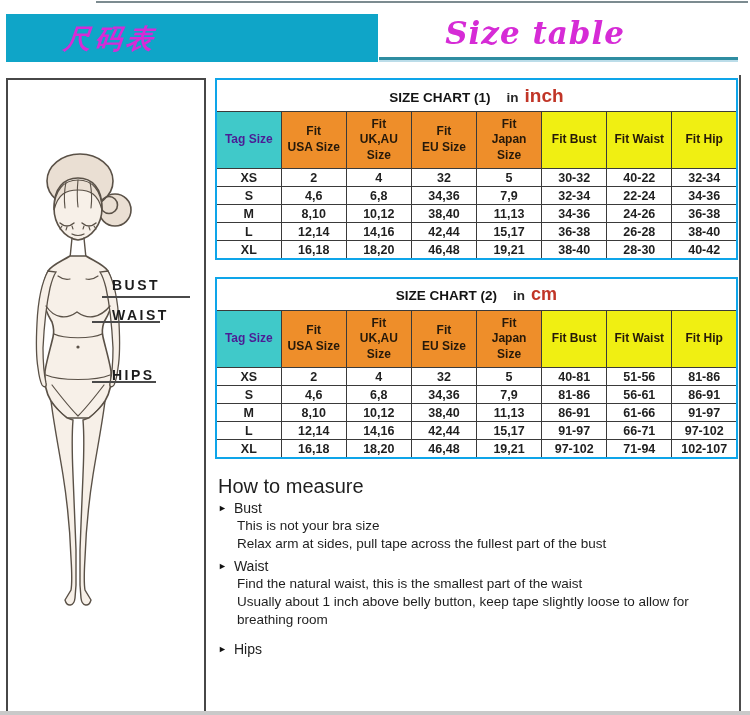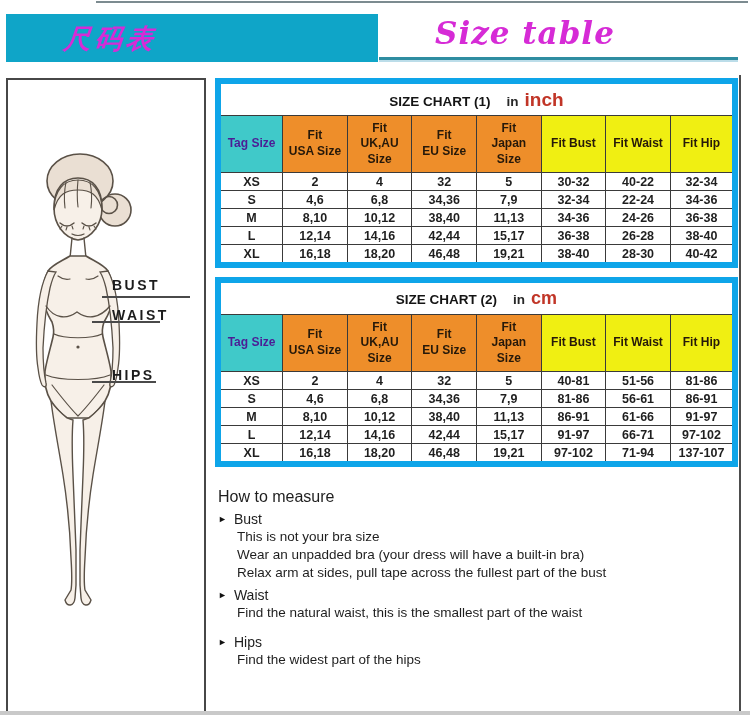--- a/index.html
+++ b/index.html
@@ -9,59 +9,59 @@
   
   .top-rule{position:absolute;left:96px;top:1px;width:652px;height:2px;background:#50646b;opacity:.75;}
   .bottom-strip{position:absolute;left:0;bottom:0;width:750px;height:4px;background:#c9c9c9;}
   .right-rule{position:absolute;left:739px;top:75px;width:2px;height:638px;background:#4d4d4d;}
 
   
   .banner{position:absolute;left:6px;top:14px;width:372px;height:48px;background:var(--banner-cyan);}
   .cn-title{position:absolute;left:58px;top:0;height:48px;line-height:50px;
             font-size:27px;font-weight:bold;font-style:italic;color:var(--title-magenta);
             transform:skewX(-6deg);letter-spacing:4px;font-family:"DejaVu Sans",sans-serif;}
-  .en-title{position:absolute;left:435px;top:15px;width:190px;text-align:left;
+  .en-title{position:absolute;left:435px;top:15px;width:190px;text-align:right;
             font-family:"DejaVu Serif","Liberation Serif",serif;font-style:italic;font-weight:bold;
             font-size:31px;color:var(--title-magenta);letter-spacing:1px;}
   .title-underline{position:absolute;left:379px;top:57px;width:359px;height:3px;
                    background:var(--underline-teal);border-bottom:2px solid #bcdde9;}
 
   
   .figure-panel{position:absolute;left:6px;top:78px;width:200px;height:635px;
                 border:2px solid #474747;box-sizing:border-box;background:#fff;}
   .figure-panel svg{position:absolute;left:0;top:0;}
   .fig-label{position:absolute;font-size:14px;font-weight:bold;letter-spacing:2.5px;color:#1c1c1c;}
   .lbl-bust{left:104px;top:197px;}
   .lbl-waist{left:104px;top:227px;}
   .lbl-hips{left:104px;top:287px;}
   .pointer-line{position:absolute;height:2px;background:#4a4a4a;}
   .pl-bust{left:94px;top:216px;width:88px;}
   .pl-waist{left:84px;top:241px;width:68px;}
   .pl-hips{left:84px;top:301px;width:64px;}
 
   
   .size-table{position:absolute;left:215px;width:523px;border-collapse:collapse;table-layout:fixed;
-              border:6px solid #0ea5e9;background:#fff;}
+              border:2px solid #0ea5e9;background:#fff;}
   .t1{top:78px;}
   .t2{top:277px;}
   .size-table td{border:1px solid #3a3a3a;text-align:center;vertical-align:middle;padding:0;}
   .title-cell{height:31px;font-weight:bold;font-size:13.5px;color:#141414;background:#fff;}
   .t-prefix{margin-left:16px;font-size:13.5px;font-weight:bold;color:#272727;}
   .t-unit{margin-left:6px;font-weight:bold;color:var(--unit-red);}
   .t1 .t-unit{font-size:19px;}
   .t2 .t-unit{font-size:18px;}
   .hdr{height:56px;font-weight:bold;font-size:12px;color:#26190a;white-space:pre-line;line-height:1.3;}
   .c-tag{background:var(--tag-cyan);color:#4c1d95;}
   .c-orange{background:var(--header-orange);}
   .c-yellow{background:var(--header-yellow);}
   .val{height:17px;font-weight:bold;font-size:12.5px;color:#1f1f1f;background:#fff;}
 
   
   .howto{position:absolute;left:218px;top:477px;width:520px;font-size:13.5px;color:#1e1e1e;line-height:18px;}
-  .howto-heading{font-size:16px;margin-bottom:4px;margin-top:11px;}
+  .howto-heading{font-size:20px;margin-bottom:4px;}
   .hm-item{margin-top:4px;}
   .hm-item.gap{margin-top:11px;}
   .hm-label-row{display:flex;align-items:center;gap:7px;}
   .bullet{font-size:9px;line-height:1;color:#111;}
   .hm-label{font-size:14px;}
   .hm-line{padding-left:19px;}
 </style>
 </head>
 <body>
 
@@ -253,49 +253,48 @@
           <td class="val">97-102</td>
         </tr>
         <tr>
           <td class="val">XL</td>
           <td class="val">16,18</td>
           <td class="val">18,20</td>
           <td class="val">46,48</td>
           <td class="val">19,21</td>
           <td class="val">97-102</td>
           <td class="val">71-94</td>
-          <td class="val">137-107</td>
+          <td class="val">102-107</td>
         </tr>
       </tbody>
     </table>
 
   <div class="howto">
     <div class="howto-heading">How to measure</div>
 
     <div class="hm-item">
       <div class="hm-label-row">
         <span class="bullet">►</span>
         <span class="hm-label">Bust</span>
       </div>
       <div class="hm-line">This is not your bra size</div>
-      <div class="hm-line">Wear an unpadded bra (your dress will have a built-in bra)</div>
       <div class="hm-line">Relax arm at sides, pull tape across the fullest part of the bust</div>
     </div>
 
     <div class="hm-item">
       <div class="hm-label-row">
         <span class="bullet">►</span>
         <span class="hm-label">Waist</span>
       </div>
       <div class="hm-line">Find the natural waist, this is the smallest part of the waist</div>
+      <div class="hm-line">Usually about 1 inch above belly button, keep tape slightly loose to allow for breathing room</div>
     </div>
 
     <div class="hm-item gap">
       <div class="hm-label-row">
         <span class="bullet">►</span>
         <span class="hm-label">Hips</span>
       </div>
-      <div class="hm-line">Find the widest part of the hips</div>
     </div>
   </div>
 
   <div class="bottom-strip"></div>
 </div>
 
 </body></html>

